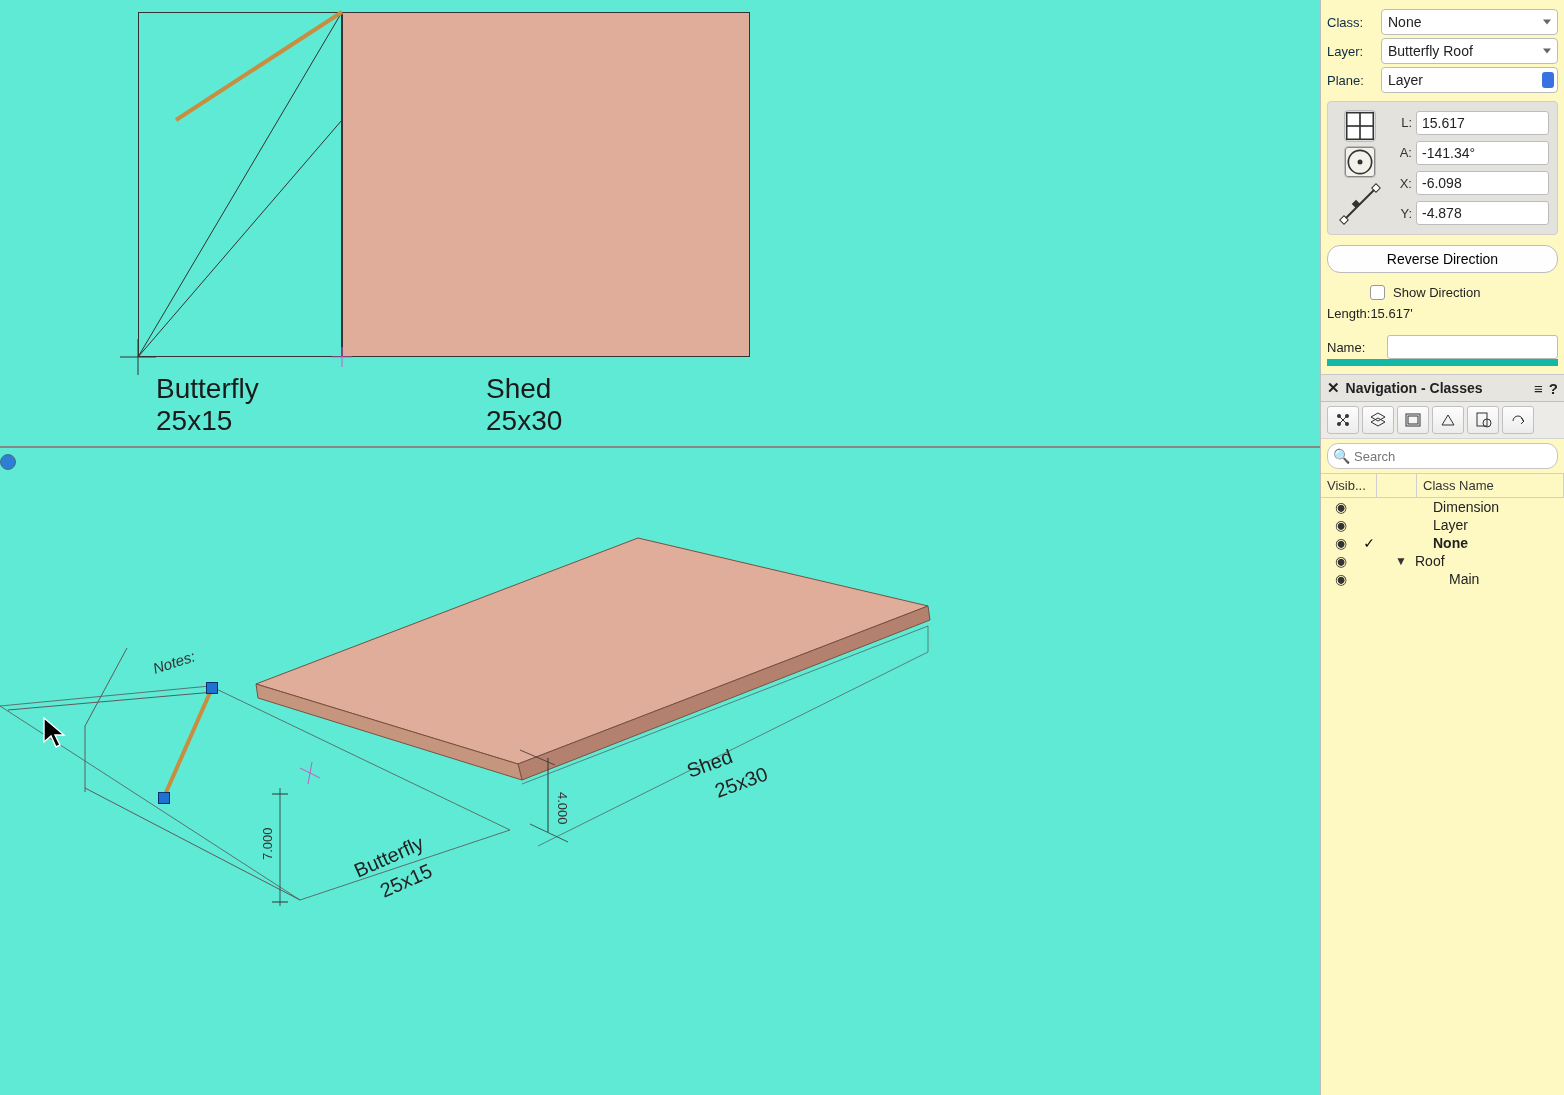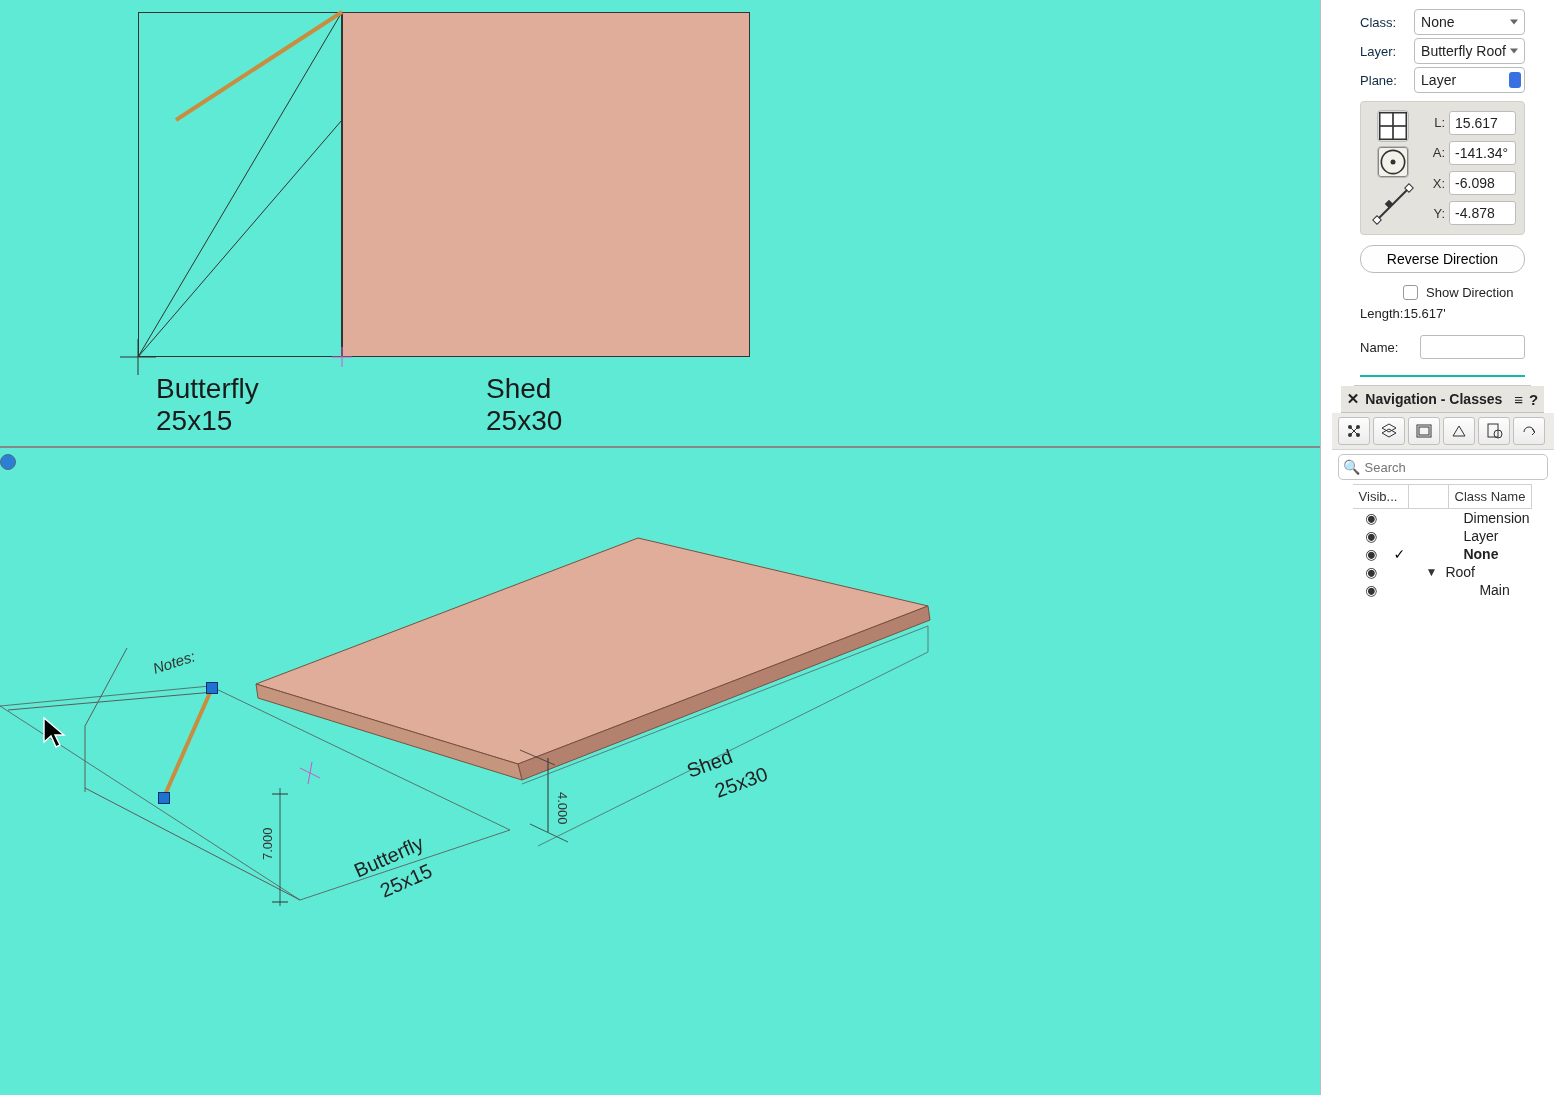--- a/index.html
+++ b/index.html
@@ -14,21 +14,21 @@
 .rect-butterfly { position: absolute; left: 138px; top: 12px; width: 204px; height: 345px; border: 1px solid #333; }
 .label { position: absolute; font-size: 28px; color: #1a1a1a; line-height: 1.2; }
 .svg-overlay { position: absolute; inset: 0; width: 100%; height: 100%; }
 
 
 .cursor { position: absolute; font-size: 30px; color: #000; }
 .handle { position:absolute; background:#1f73d0; border:1px solid #0b2e70; width:12px; height:12px; transform:translate(-50%,-50%); }
 .blue-dot { position: absolute; left: 0px; top: 6px; width: 16px; height: 16px; border-radius: 50%; background: #2d7fd3; border: 1px solid #4a6d8a; }
 
 
-.panel { display: flex; flex-direction: column; background: #ffffff; border-left: 1px solid #bcbcbc; font-size: 13px; color: #222; align-items: center; }
+.panel { display: flex; flex-direction: column; background: #fef9c3; border-left: 1px solid #bcbcbc; font-size: 13px; color: #222; }
 .panel-top { padding: 6px 6px 8px 6px; border-bottom: 1px solid #c8c8c8; }
 .row { display: flex; align-items: center; gap: 6px; margin: 3px 0; }
 .row-label { width: 48px; text-align: left; color: #0d2a44; }
 .select { flex: 1; height: 26px; background: #fff; border: 1px solid #bcbcbc; border-radius: 4px; padding: 0 18px 0 6px; font-size: 14px; position: relative; display:flex; align-items:center; }
 .select::after { content:""; position:absolute; right:6px; top:50%; transform:translateY(-50%); border-left:4px solid transparent; border-right:4px solid transparent; border-top:5px solid #666; }
 .select.double::after { content:""; border:none; width:12px; height:16px; background: #3871e0; border-radius:3px; right:3px; }
 .select .arrow2 { position:absolute; right:5px; top:2px; color:#fff; font-size:8px; line-height:8px; }
 .select .arrow2b { top:9px; }
 
 .coord-box { background:#e3e2dc; border:1px solid #cfcfcb; border-radius:4px; padding:8px; margin-top:8px; display:grid; grid-template-columns:48px 1fr; gap:8px; }
@@ -39,38 +39,38 @@
 .line-icon svg { width:100%; height:100%; }
 
 .coord-fields { display:grid; grid-template-columns:20px 1fr; row-gap:5px; column-gap:4px; align-items:center; }
 .cf-label { text-align:right; color:#333; }
 .cf-input { height:24px; background:#fff; border:1px solid #bcbcbc; border-radius:3px; padding:0 5px; font-size:14px; display:flex; align-items:center; }
 
 .big-btn { width:100%; height:28px; background:#fefefe; border:1px solid #bcbcbc; border-radius:13px; margin-top:10px; font-size:14px; display:flex; align-items:center; justify-content:center; }
 .check-row { display:flex; align-items:center; gap:8px; margin-top:12px;padding-left:43px; }
 .checkbox { width:15px; height:15px; border:1px solid #999; border-radius:3px; background:#fff; }
 .len-row { display:flex; gap:0; margin-top:6px; }
-.name-row { display:flex; align-items:center; gap:22px; margin-top:14px; padding-bottom:16px; border-bottom:2px solid #14b8a6; }
+.name-row { display:flex; align-items:center; gap:22px; margin-top:14px; padding-bottom:0; border-bottom:7px solid #14b8a6; }
 .name-input { flex:1; height:24px; background:#fff; border:1px solid #bcbcbc; border-radius:3px; }
 
 
 .nav-header { display:flex; align-items:center; gap:6px; padding:4px 6px; background:#e6e5e0; border-bottom:1px solid #c0c0c0; font-weight:600; font-size:14px; }
 .nav-header .spacer { flex:1; }
 .nav-header .icon { font-size:15px; color:#222; }
 
 .toolbar { display:flex; gap:0; padding:4px 6px; background:#ecebe7; border-bottom:1px solid #d4d4d0; }
 .tbtn { width:32px; height:28px; border:1px solid #c0c0c0; border-radius:3px; background:linear-gradient(#fdfdfd,#ececec); margin-right:3px; display:flex; align-items:center; justify-content:center; }
 .tbtn svg { width:18px; height:18px; }
 
 .opt-row { display:flex; align-items:center; gap:4px; padding:4px 6px; }
 .opt-row .lbl { font-size:13px; white-space:nowrap; }
 .opt-row .select { height:24px; font-size:13px; }
 
 .search-row { padding:4px 6px; position:relative; }
-.search-input { width:100%; height:26px; border-radius:5px; border:1px solid #c5c5c5; background:#fff; padding:0 6px 0 26px; font-size:13px; color:#888; }
+.search-input { width:100%; height:26px; border-radius:11px; border:1px solid #c5c5c5; background:#fff; padding:0 6px 0 26px; font-size:13px; color:#888; }
 .search-row .mag { position:absolute; left:12px; top:50%; transform:translateY(-50%); color:#888; font-size:14px; }
 
 .table-head { display:grid; grid-template-columns:56px 40px 1fr; border-top:1px solid #d0d0d0; border-bottom:1px solid #d0d0d0; font-size:13px; color:#333; }
 .table-head div { padding:4px 6px; border-right:1px solid #d0d0d0; }
 .class-list { flex:1; overflow:auto; font-size:14px; }
 .class-row { display:grid; grid-template-columns:32px 24px 30px 1fr; align-items:center; padding:1px 4px; }
 .eye { font-size:14px; text-align:center; color:#333; }
 .chk-col { text-align:center; font-size:14px; color:#000; }
 .disclosure { font-size:12px; color:#333; text-align:right; padding-right:4px; }
 .class-name { padding-left:4px; }

